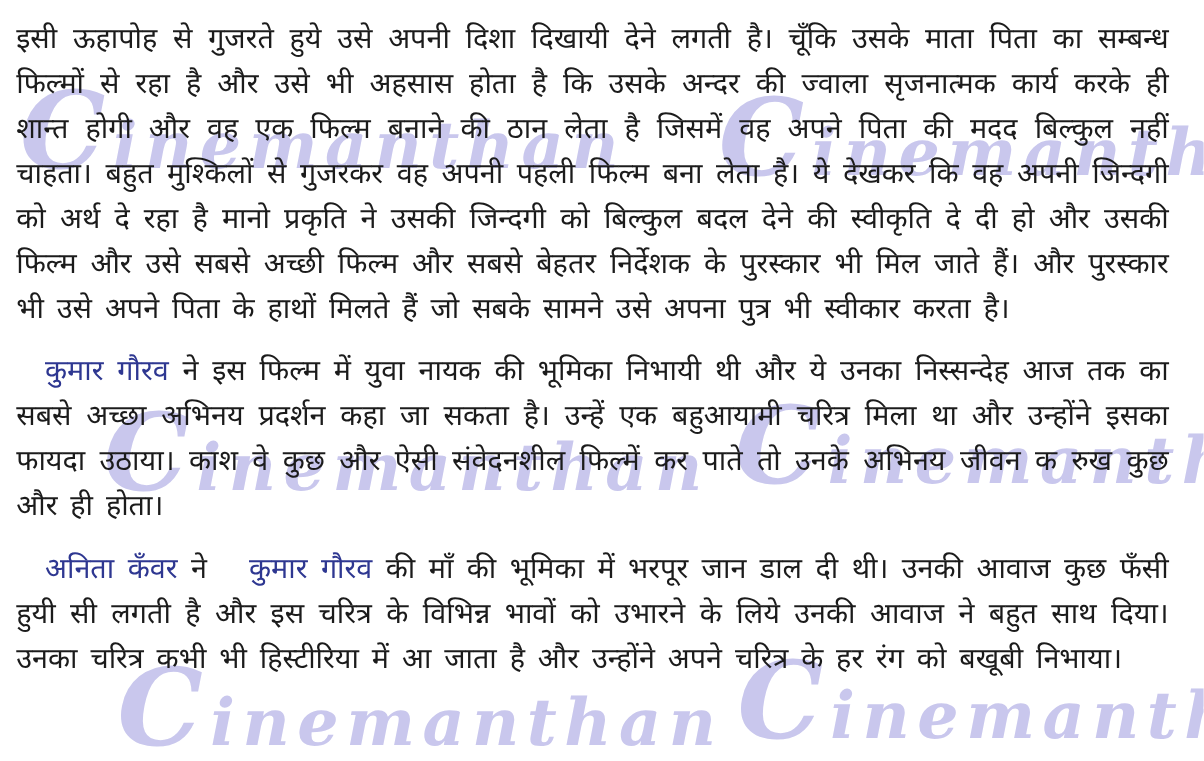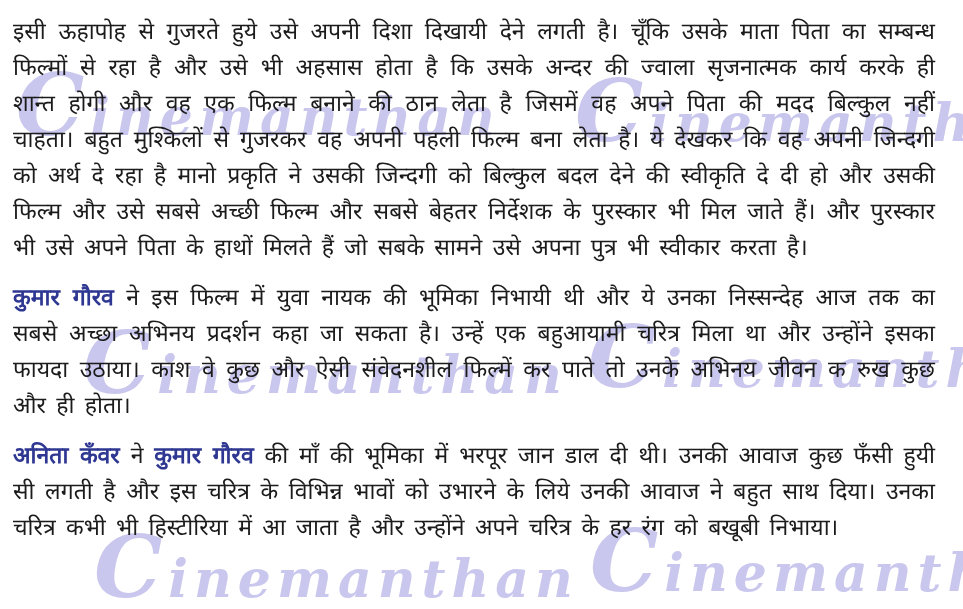--- a/index.html
+++ b/index.html
@@ -55,22 +55,23 @@
   }
   .para {
     margin: 0 0 14px 0;
     font-size: 23px;
     line-height: 36px;
     color: var(--text-color, #1b1b1b);
     text-align: justify;
     word-spacing: 3px;
   }
   .person-name {
-    font-weight: bold;
+    font-weight: normal;
     color: var(--name-color, #2e3791);
+    margin-left: 23px;
   }
 </style>
 </head>
 <body>
 
 <div class="page">
 
   <div class="wm-layer">
     <span class="wm wm-1">Cinemanthan</span>
     <span class="wm wm-2">Cinemanthan</span>

